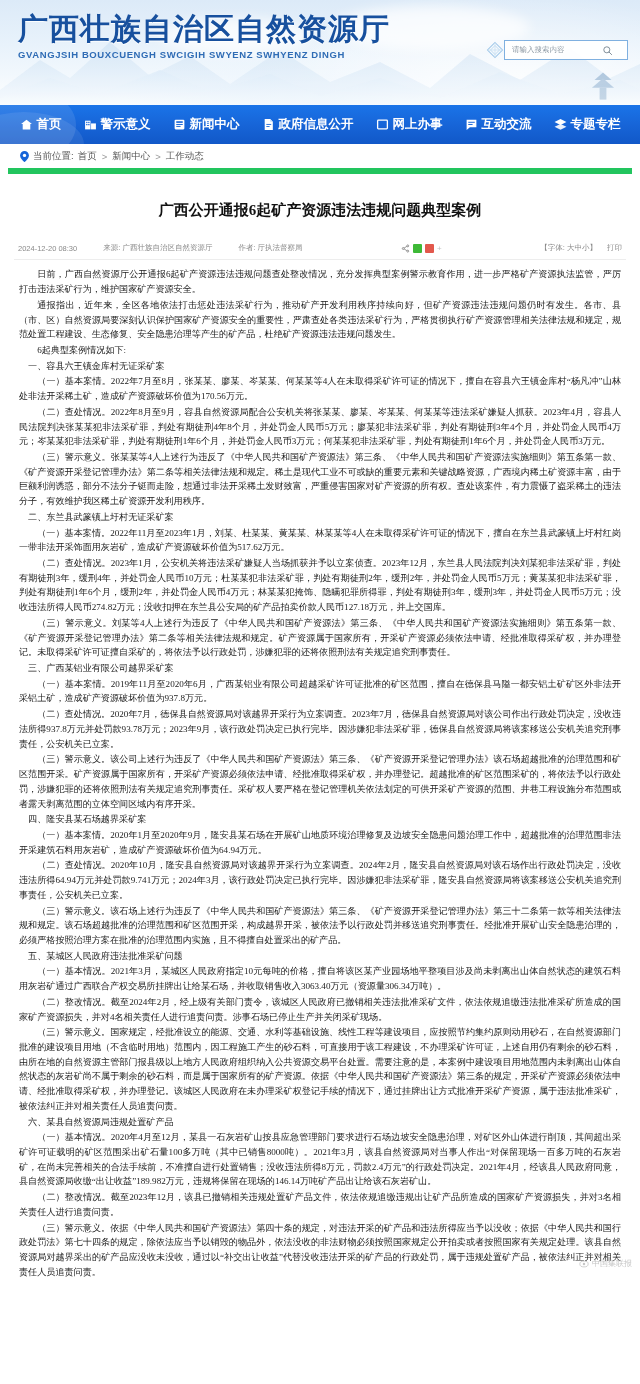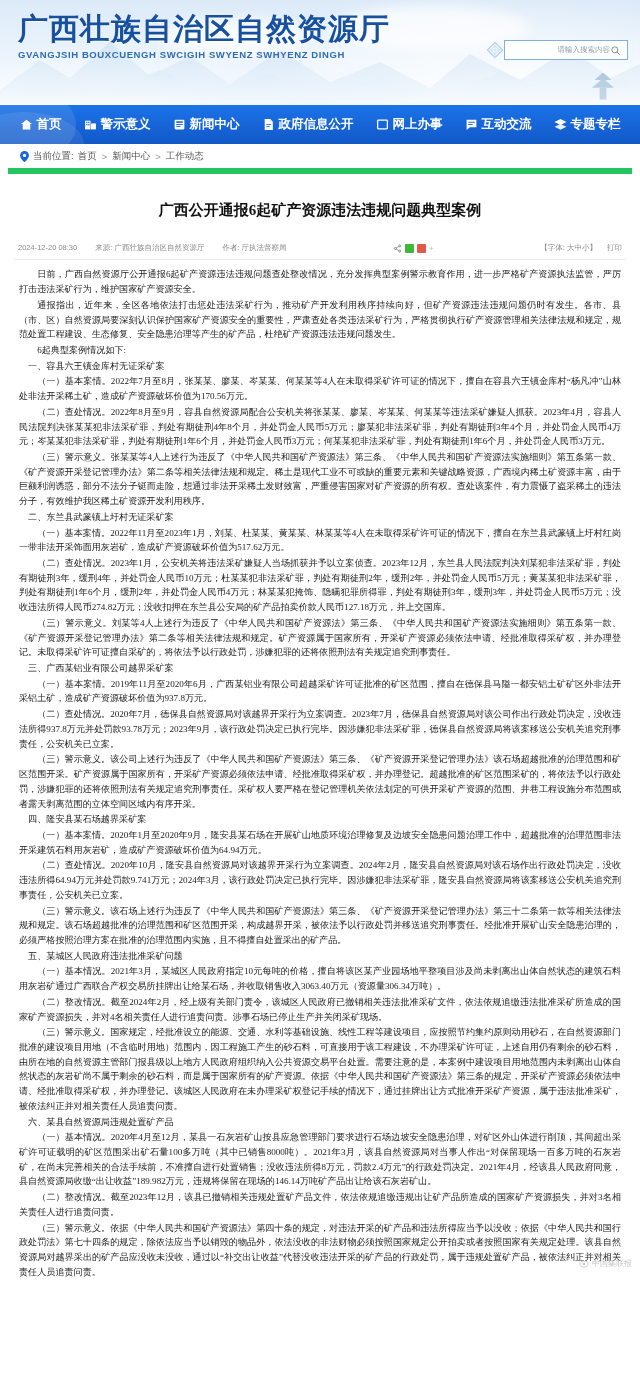--- a/index.html
+++ b/index.html
@@ -57,23 +57,22 @@
     white-space: nowrap;
   }
 
   .searchbox {
     position: absolute;
     right: 12px; top: 40px;
     width: 124px; height: 20px;
     border: 1px solid #7fb0e0;
     background: rgba(255,255,255,.92);
     display: flex; align-items: center;
-    padding: 0 6px 0 7px;
+    padding: 0 14px 0 7px;
     z-index: 6;
-    text-align: right;
   }
   .searchbox .ph {
     flex: 1;
     font-size: 7.5px;
     color: #8e9aa5;
     white-space: nowrap;
     overflow: hidden;
   }
   .searchbox .mag { width: 11px; height: 11px; flex: 0 0 auto; }
   .search-deco {
@@ -151,21 +150,21 @@
     line-height: 1.35;
   }
   .meta {
     display: flex; align-items: center;
     border-bottom: 1px solid #ededed;
     padding: 0 4px 6px 4px;
     font-size: 7.5px;
     color: #8a8a8a;
     gap: 10px;
   }
-  .meta .m-left { display: flex; gap: 18px; align-items: flex-start; white-space: nowrap; }
+  .meta .m-left { display: flex; gap: 26px; align-items: center; white-space: nowrap; }
   .meta .m-spacer { flex: 1; }
   .meta .m-share { display: flex; align-items: center; gap: 3px; }
   .share-ico { width: 9px; height: 9px; display: block; }
   .sq { width: 9px; height: 9px; border-radius: 1px; display: inline-block; }
   .sq.wechat { background: #3eb937; }
   .sq.weibo  { background: #e2584c; }
   .meta .plus { color: #c2c2c2; font-size: 8px; }
   .meta .m-font { white-space: nowrap; }
   .meta .m-print { white-space: nowrap; }
 

